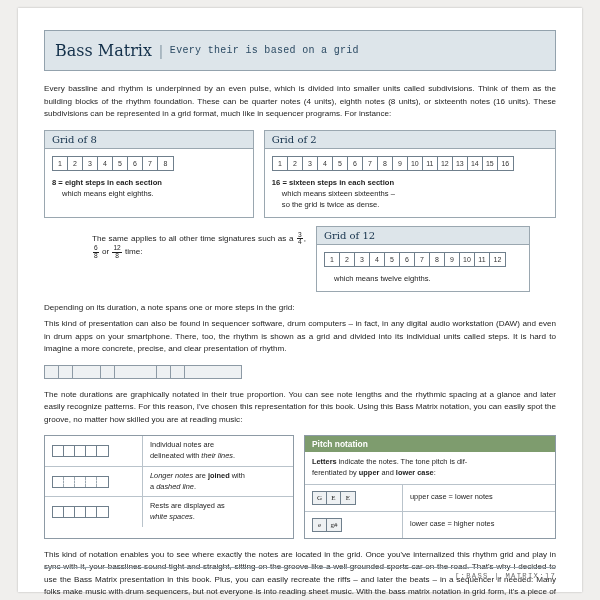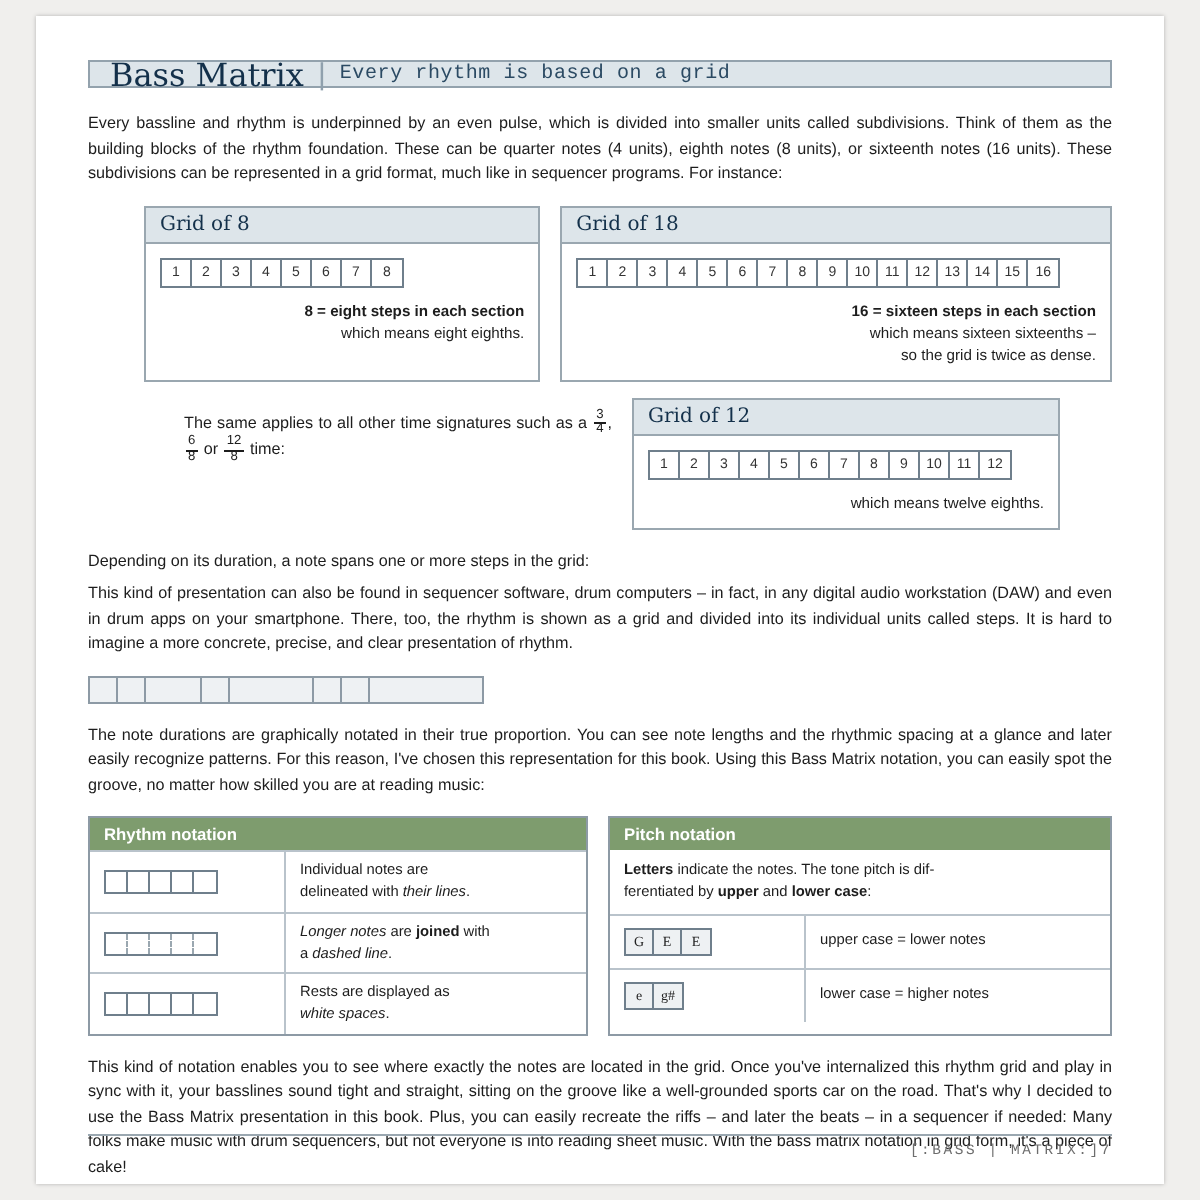--- a/index.html
+++ b/index.html
@@ -32,21 +32,21 @@
     font-size: 7.2px;
     letter-spacing: 1.3px;
     color: #6d6d6d;
     padding-bottom: 4px;
     border-bottom: 1px solid #9aa7b0;
     margin-bottom: 12px;
   }
   .title-bar {
     background: #dde5ea;
     border: 1px solid #93a2ad;
-    height: 14px;
+    height: 41px;
     display: flex;
     align-items: center;
     padding: 0 10px;
     box-sizing: border-box;
     margin-bottom: 12px;
   }
   .title-main {
     font-family: "DejaVu Serif", serif;
     font-size: 16px;
     color: #13304a;
@@ -111,24 +111,23 @@
     align-items: center;
     justify-content: center;
     box-sizing: border-box;
   }
   .cells div:last-child { border-right: none; }
   .cap {
     font-size: 7.6px;
     line-height: 1.45;
     color: #1d1d1d;
     margin-top: 6px;
-    text-align: right;
   }
   .cap .b { font-weight: bold; }
-  .box8 { width: 214px; margin-left: 28px; }
+  .box8 { width: 214px; }
   .box16 { width: 298px; }
   .box12 { width: 214px; }
 
   .sig-row {
     display: flex;
     gap: 10px;
     align-items: flex-start;
     margin-bottom: 10px;
   }
   .sig-text {
@@ -263,21 +262,21 @@
 </style>
 </head>
 <body>
 
 <div class="page">
 
 
   <div class="title-bar">
     <span class="title-main">Bass Matrix</span>
     <span class="title-sep">|</span>
-    <span class="title-sub">Every rhythm is based on a grid</span>
+    <span class="title-sub">Every their is based on a grid</span>
   </div>
 
   <p class="body">Every bassline and rhythm is underpinned by an even pulse, which is divided into smaller units called subdivisions. Think of them as the building blocks of the rhythm foundation. These can be quarter notes (4 units), eighth notes (8 units), or sixteenth notes (16 units). These subdivisions can be represented in a grid format, much like in sequencer programs. For instance:</p>
 
   <div class="grid-row">
 
     <div class="grid-box box8">
       <div class="gb-head">Grid of 8</div>
       <div class="gb-body">
         <div class="cells">
@@ -291,21 +290,21 @@
           <div>8</div>
         </div>
         <div class="cap">
           <div class="b">8 = eight steps in each section</div>
           <div style="padding-left:10px;">which means eight eighths.</div>
         </div>
       </div>
     </div>
 
     <div class="grid-box box16">
-      <div class="gb-head">Grid of 18</div>
+      <div class="gb-head">Grid of 2</div>
       <div class="gb-body">
         <div class="cells">
           <div>1</div>
           <div>2</div>
           <div>3</div>
           <div>4</div>
           <div>5</div>
           <div>6</div>
           <div>7</div>
           <div>8</div>
@@ -384,21 +383,20 @@
     <div style="width:14px;"></div>
     <div style="width:14px;"></div>
     <div style="width:56px;"></div>
   </div>
 
   <p class="body">The note durations are graphically notated in their true proportion. You can see note lengths and the rhythmic spacing at a glance and later easily recognize patterns. For this reason, I've chosen this representation for this book. Using this Bass Matrix notation, you can easily spot the groove, no matter how skilled you are at reading music:</p>
 
   <div class="tables">
 
     <div class="ntable" style="width:250px;">
-      <div class="nt-head">Rhythm notation</div>
       <div class="nt-row">
         <div class="nt-left">
           <div class="minicells">
             <div></div>
             <div></div>
             <div></div>
             <div></div>
             <div></div>
           </div>
         </div>

